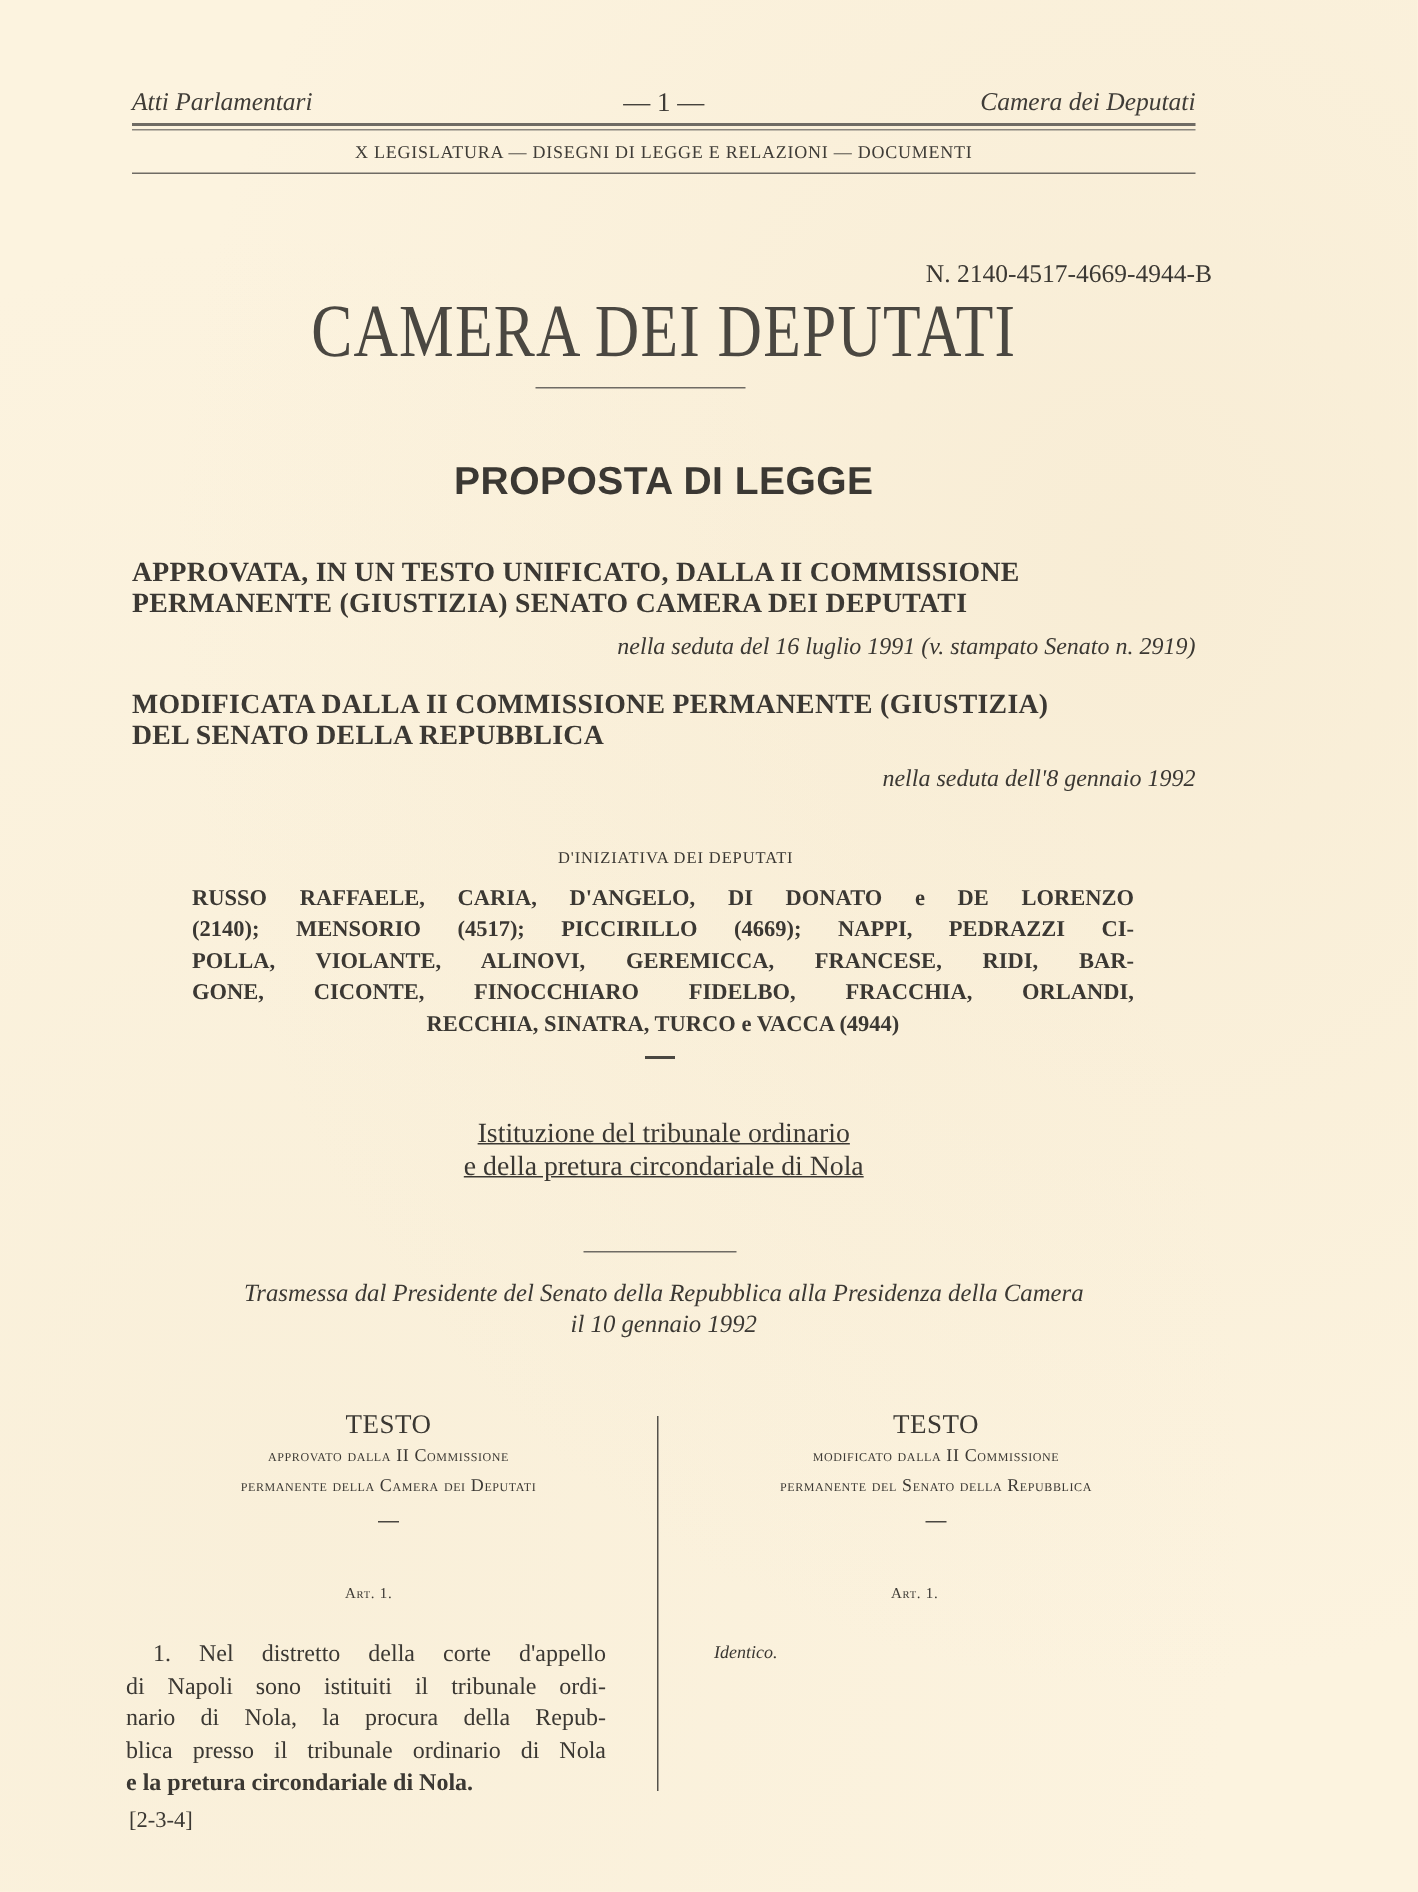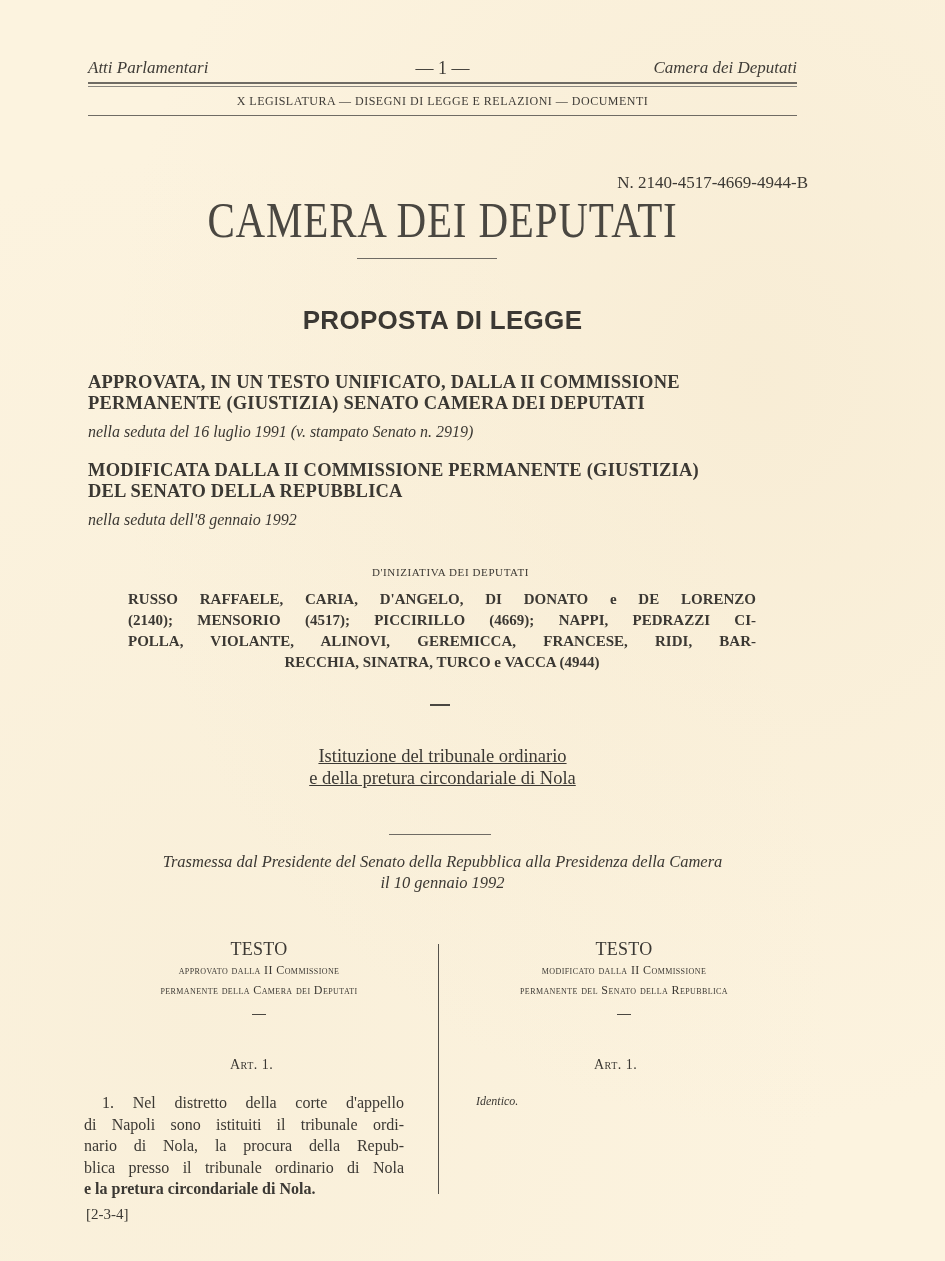--- a/index.html
+++ b/index.html
@@ -84,21 +84,21 @@
     .block-bold {
       position: absolute; left: 88px; width: 709px;
       font-weight: bold;
       font-size: 18.5px;
       line-height: 21px;
       color: #3b3833;
       letter-spacing: 0.2px;
     }
     .block-italic {
       position: absolute; left: 88px; width: 709px;
-      text-align: left;
+      text-align: right;
       font-style: italic;
       font-size: 16px;
       color: #3b3833;
     }
     .iniziativa {
       position: absolute; left: 96px; width: 709px; top: 566px;
       text-align: center;
       font-size: 11px;
       letter-spacing: 0.6px;
       color: #3b3833;
@@ -147,21 +147,21 @@
       font-size: 12px;
       letter-spacing: 0.4px;
       line-height: 20px;
       font-variant: small-caps;
     }
     .col-dash {
       position: absolute; width: 14px; height: 1px; background: #4a4741;
     }
     .art {
       position: absolute;
-      font-size: 14px;
+      font-size: 10px;
       letter-spacing: 0.5px;
       color: #3b3833;
     }
     .vdivider {
       position: absolute; left: 438px; top: 944px; width: 1px; height: 250px; background: #55524c;
     }
     .para {
       position: absolute; left: 84px; top: 1092px; width: 320px;
       font-size: 16px;
       line-height: 21.5px;
@@ -214,20 +214,21 @@
   <div class="block-bold" style="top:460px;">MODIFICATA DALLA II COMMISSIONE PERMANENTE (GIUSTIZIA)</div>
   <div class="block-bold" style="top:481px;">DEL SENATO DELLA REPUBBLICA</div>
   <div class="block-italic" style="top:511px;">nella seduta dell'8 gennaio 1992</div>
 
   <div class="iniziativa">D'INIZIATIVA DEI DEPUTATI</div>
 
   <div class="authors">
     <div style="text-align:justify;text-align-last:justify;">RUSSO RAFFAELE, CARIA, D'ANGELO, DI DONATO e DE LORENZO</div>
     <div style="text-align:justify;text-align-last:justify;">(2140); MENSORIO (4517); PICCIRILLO (4669); NAPPI, PEDRAZZI CI-</div>
     <div style="text-align:justify;text-align-last:justify;">POLLA, VIOLANTE, ALINOVI, GEREMICCA, FRANCESE, RIDI, BAR-</div>
+    <div style="text-align:justify;text-align-last:justify;">GONE, CICONTE, FINOCCHIARO FIDELBO, FRACCHIA, ORLANDI,</div>
     <div style="text-align:center;">RECCHIA, SINATRA, TURCO e VACCA (4944)</div>
   </div>
   <div class="dash-small"></div>
 
   <div class="subject">
     <div>Istituzione del tribunale ordinario</div>
     <div>e della pretura circondariale di Nola</div>
   </div>
   <div class="subject-rule"></div>
 

